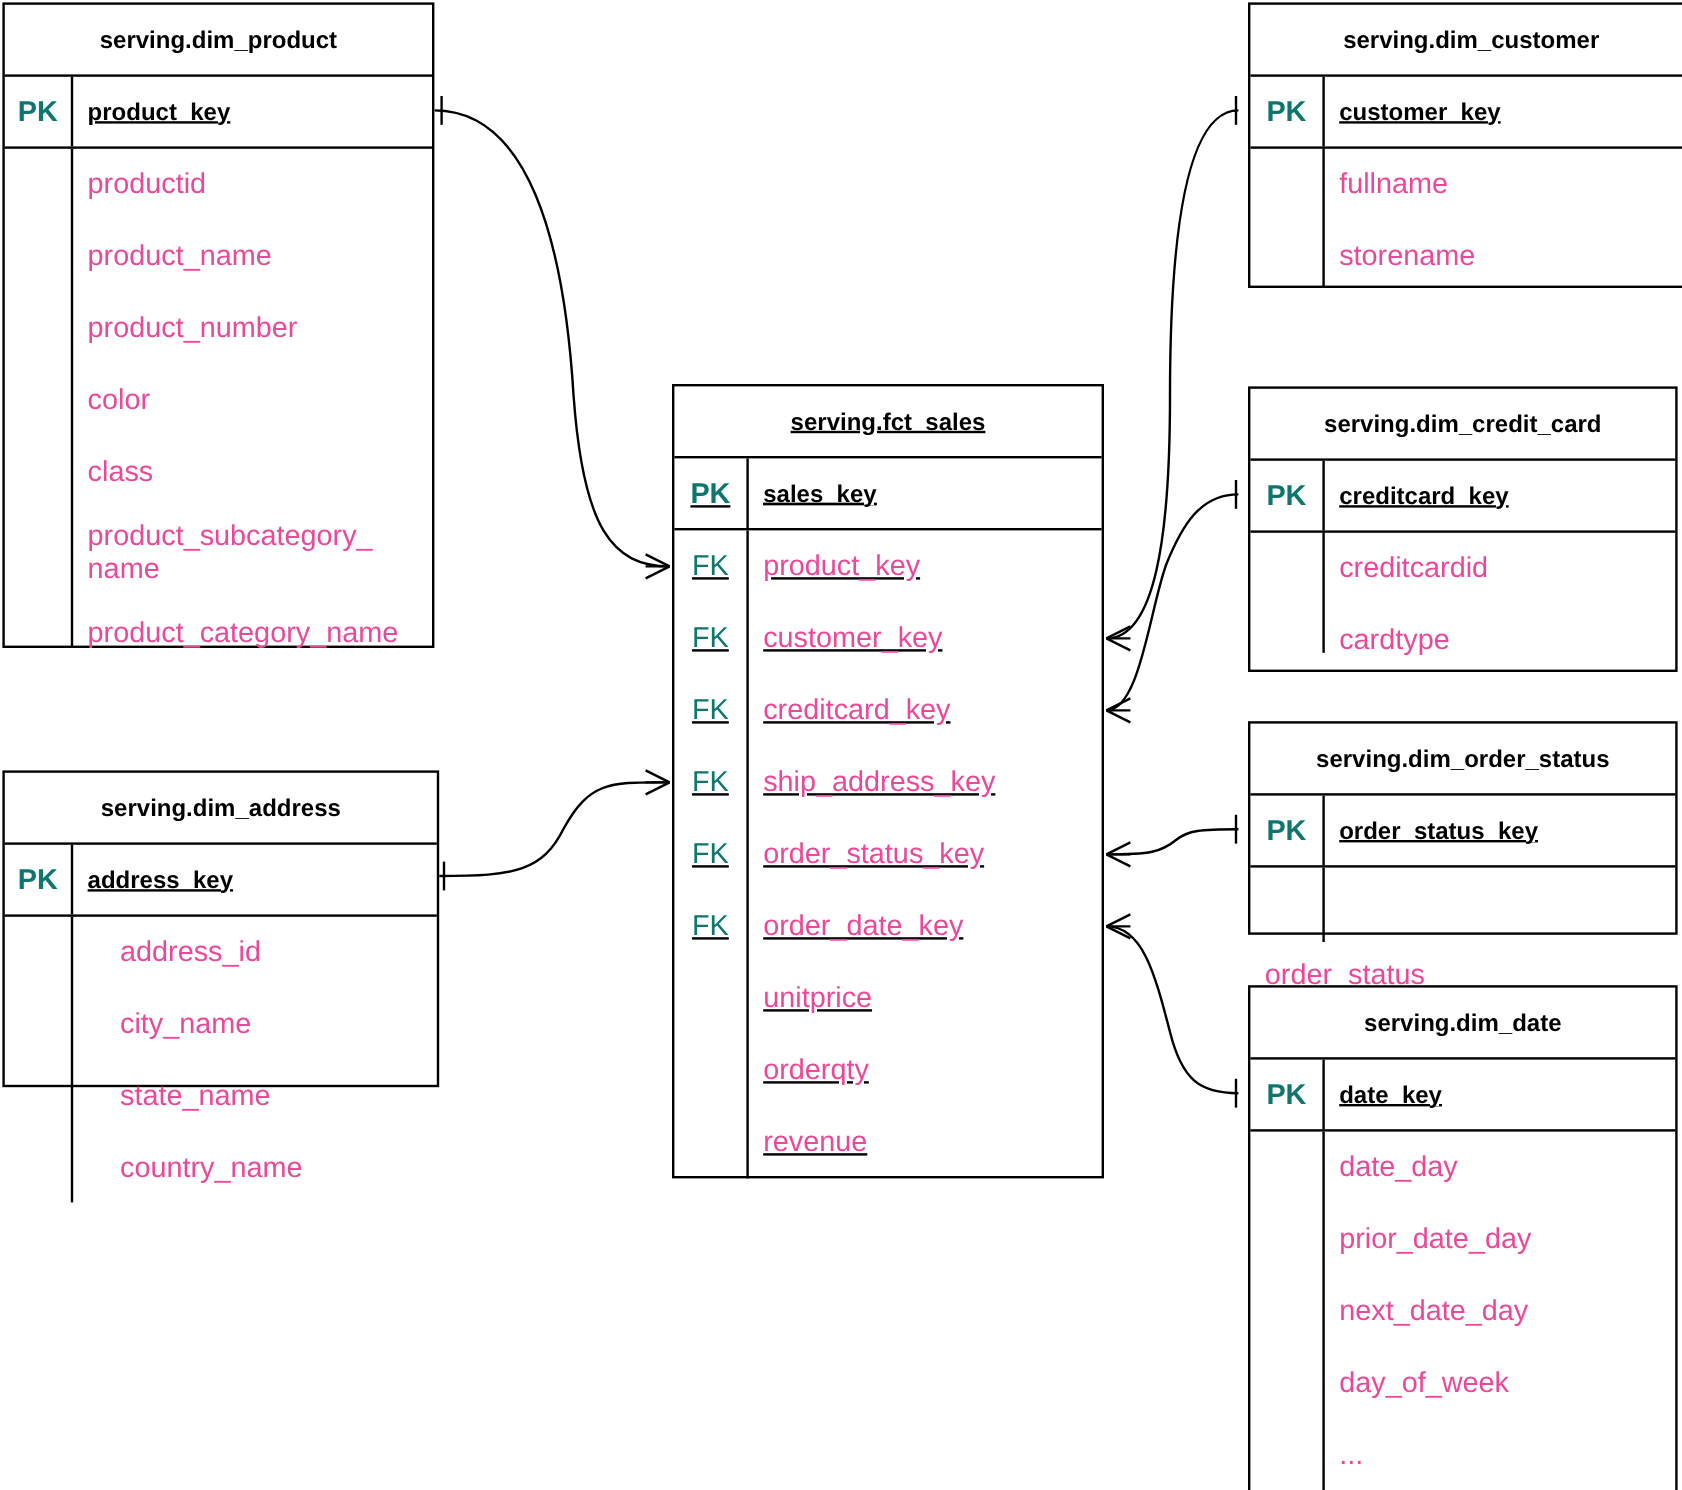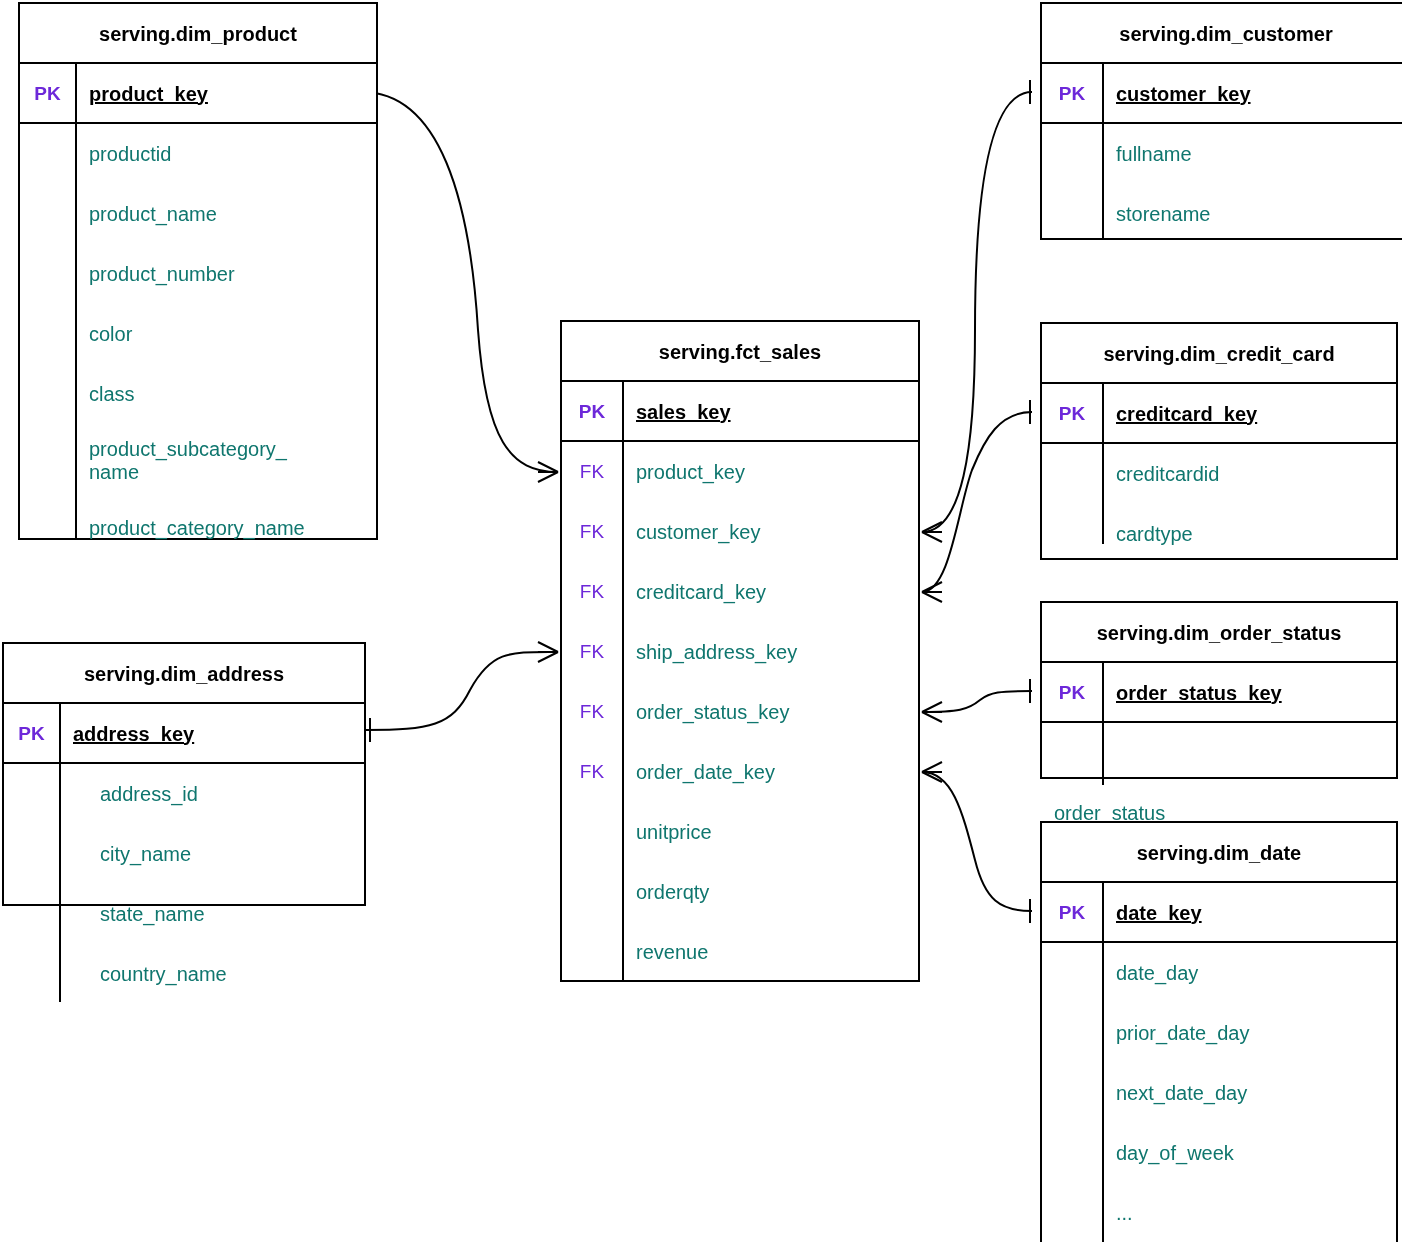--- a/index.html
+++ b/index.html
@@ -55,23 +55,23 @@
     width: 62px;
     flex: 0 0 62px;
   }
   .namecol {
     box-sizing: border-box;
     flex: 1 1 auto;
     display: flex;
     flex-direction: column;
   }
   .keytag {
-    font-size: 19px;
+    font-size: 24px;
     font-weight: bold;
-    color: #6d28d9;
+    color: #0f766e;
     display: flex;
     align-items: center;
     justify-content: center;
     height: 60px;
     flex: 0 0 60px;
   }
   .keytag.fk {
     font-weight: normal;
   }
   .keytag.blank {
@@ -82,22 +82,22 @@
     font-weight: bold;
     color: #000000;
     text-decoration: underline;
     display: flex;
     align-items: center;
     padding-left: 12px;
     height: 60px;
     flex: 0 0 60px;
   }
   .attr {
-    font-size: 20px;
-    color: #0f766e;
+    font-size: 24px;
+    color: #ec4899;
     display: flex;
     align-items: center;
     padding-left: 12px;
     height: 60px;
     flex: 0 0 60px;
     white-space: pre-line;
     line-height: 1.15;
   }
   .attr.two-line {
     height: 74px;
@@ -157,21 +157,21 @@
       <path d="M 922,712 L 942,702 M 922,712 L 942,712 M 922,712 L 942,722"></path>
     </g>
 
     <g>
       <path d="M 1032,911 C 1000,911 985,900 975,860 C 962,810 952,772 922,772"></path>
       <line x1="1030" y1="899" x2="1030" y2="923"></line>
       <path d="M 922,772 L 942,762 M 922,772 L 942,772 M 922,772 L 942,782"></path>
     </g>
   </svg>
 
-  <div class="entity" style="left:18px; top:2px; width:360px; height:538px;">
+  <div class="entity" style="left:2px; top:2px; width:360px; height:538px;">
     <div class="ent-title">serving.dim_product</div>
     <div class="ent-pkrow">
       <div class="keycol">
         <div class="keytag">PK</div>
       </div>
       <div class="namecol">
         <div class="pkname">product_key</div>
       </div>
     </div>
     <div class="ent-body" style="height:416px;">
@@ -203,21 +203,21 @@
       <div class="keycol"></div>
       <div class="namecol">
         <div class="attr">address_id</div>
         <div class="attr">city_name</div>
         <div class="attr">state_name</div>
         <div class="attr">country_name</div>
       </div>
     </div>
   </div>
 
-  <div class="entity" style="left:560px; top:320px; width:360px; height:662px;">
+  <div class="entity" style="left:560px; top:320px; width:360px; height:662px;text-decoration:underline;">
     <div class="ent-title">serving.fct_sales</div>
     <div class="ent-pkrow">
       <div class="keycol wide">
         <div class="keytag">PK</div>
       </div>
       <div class="namecol">
         <div class="pkname">sales_key</div>
       </div>
     </div>
     <div class="ent-body" style="height:540px;border-radius:20px;">

